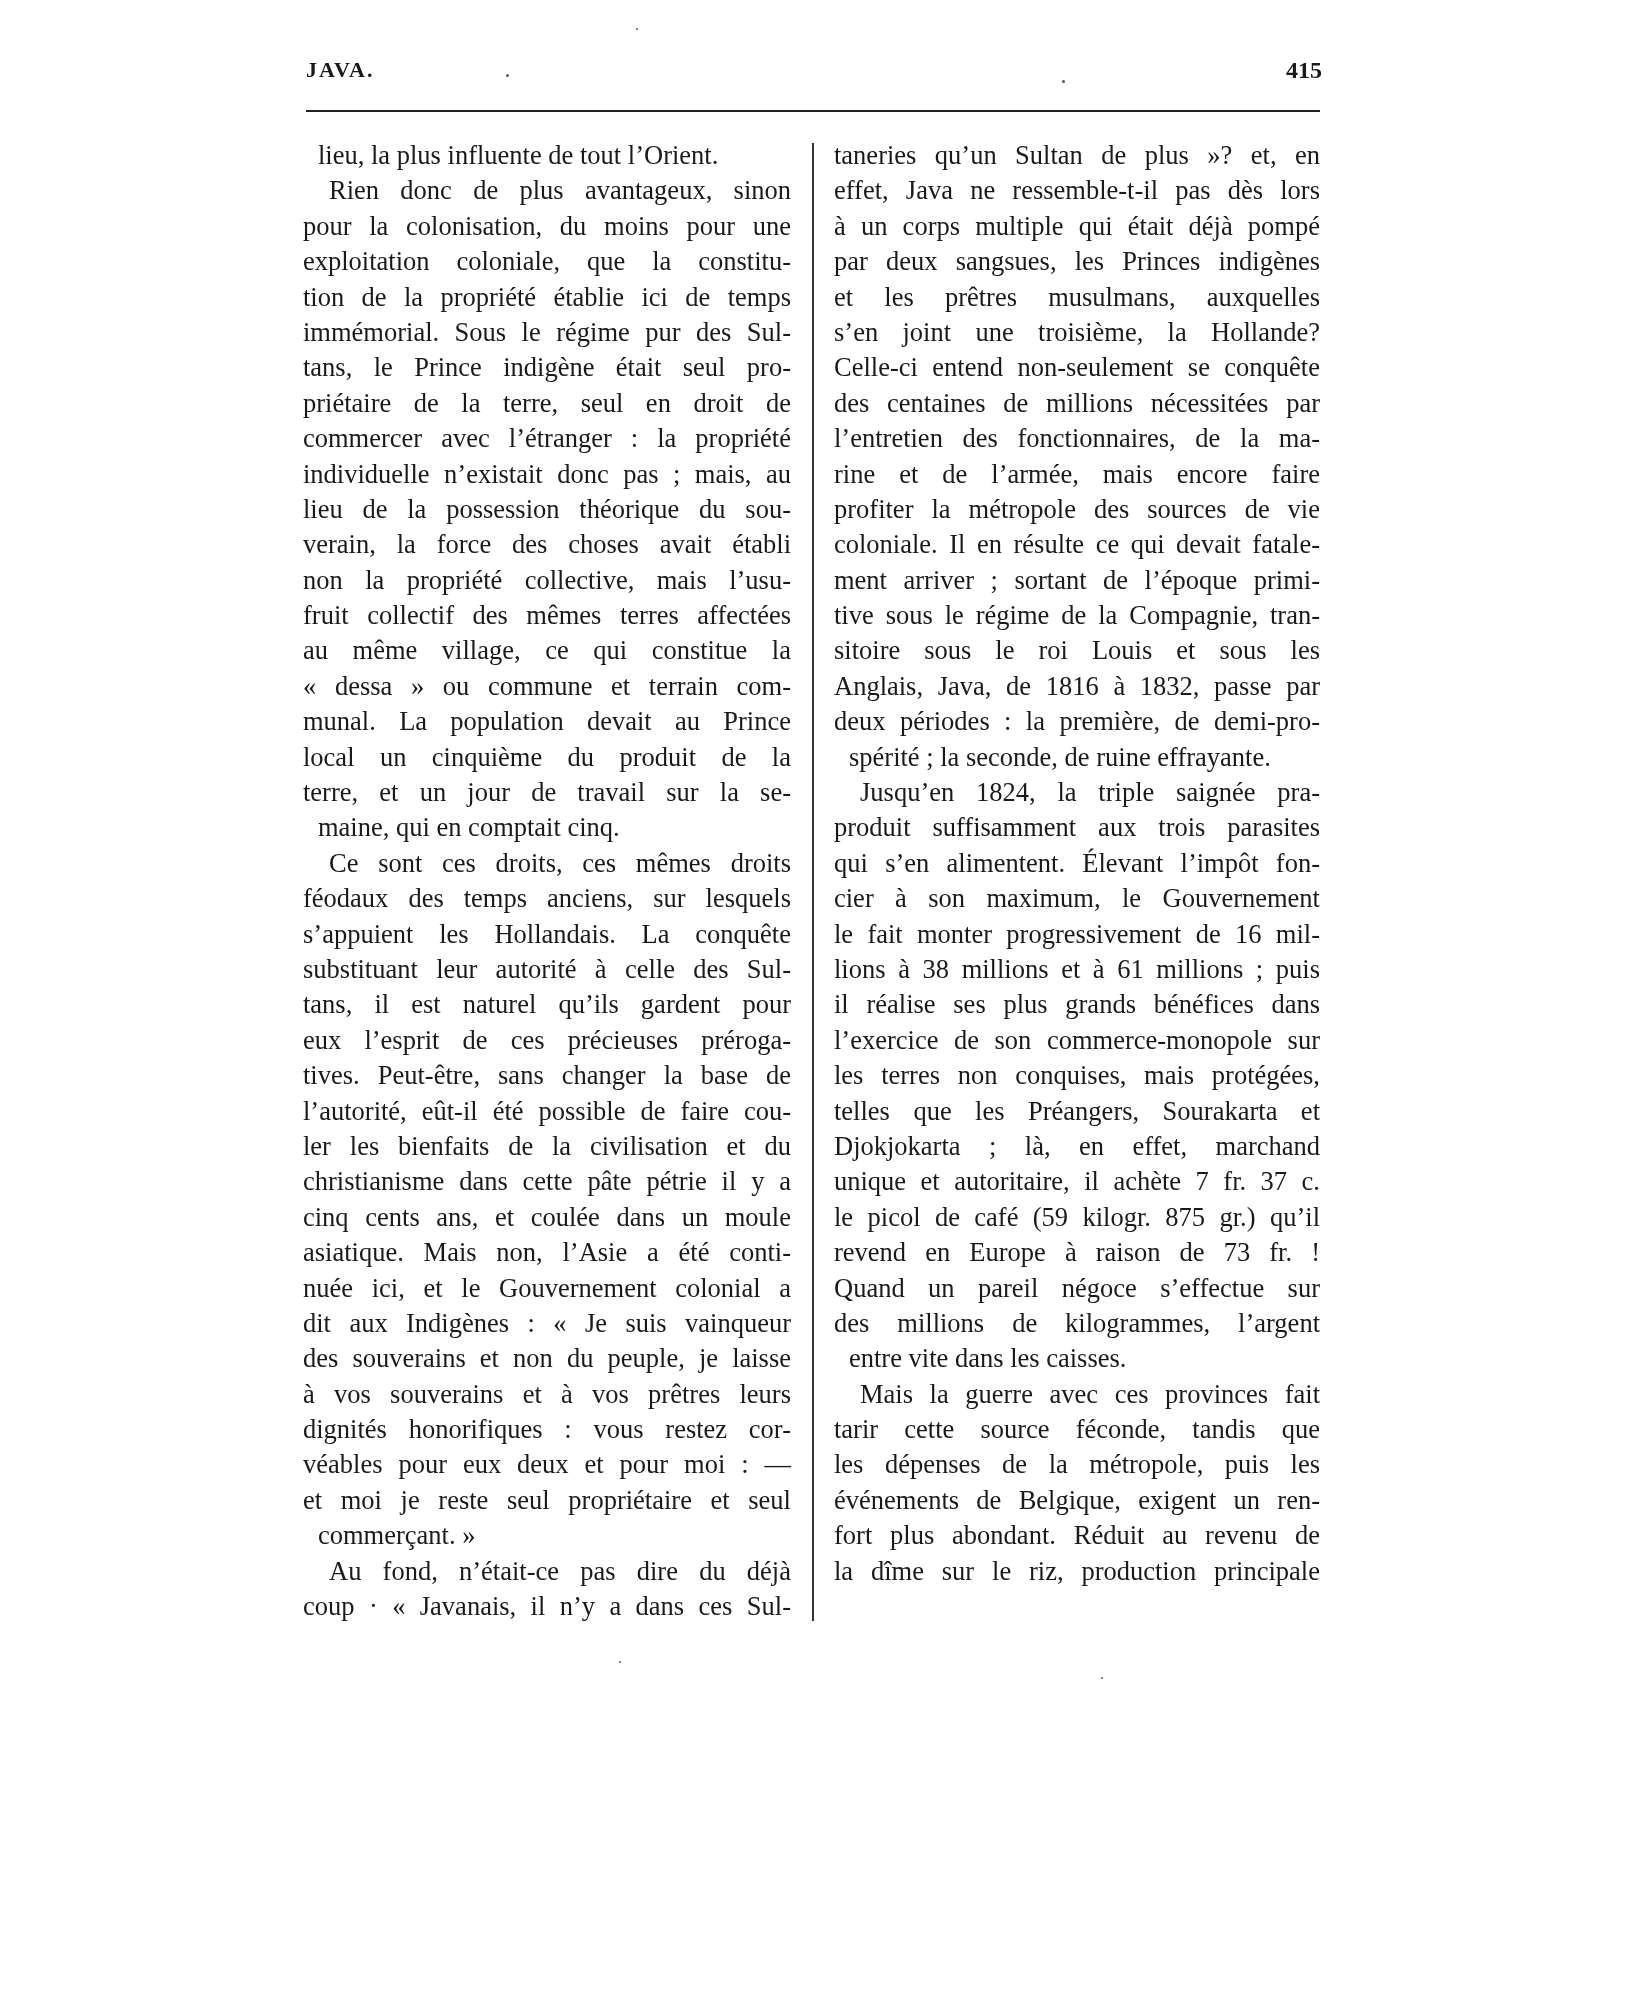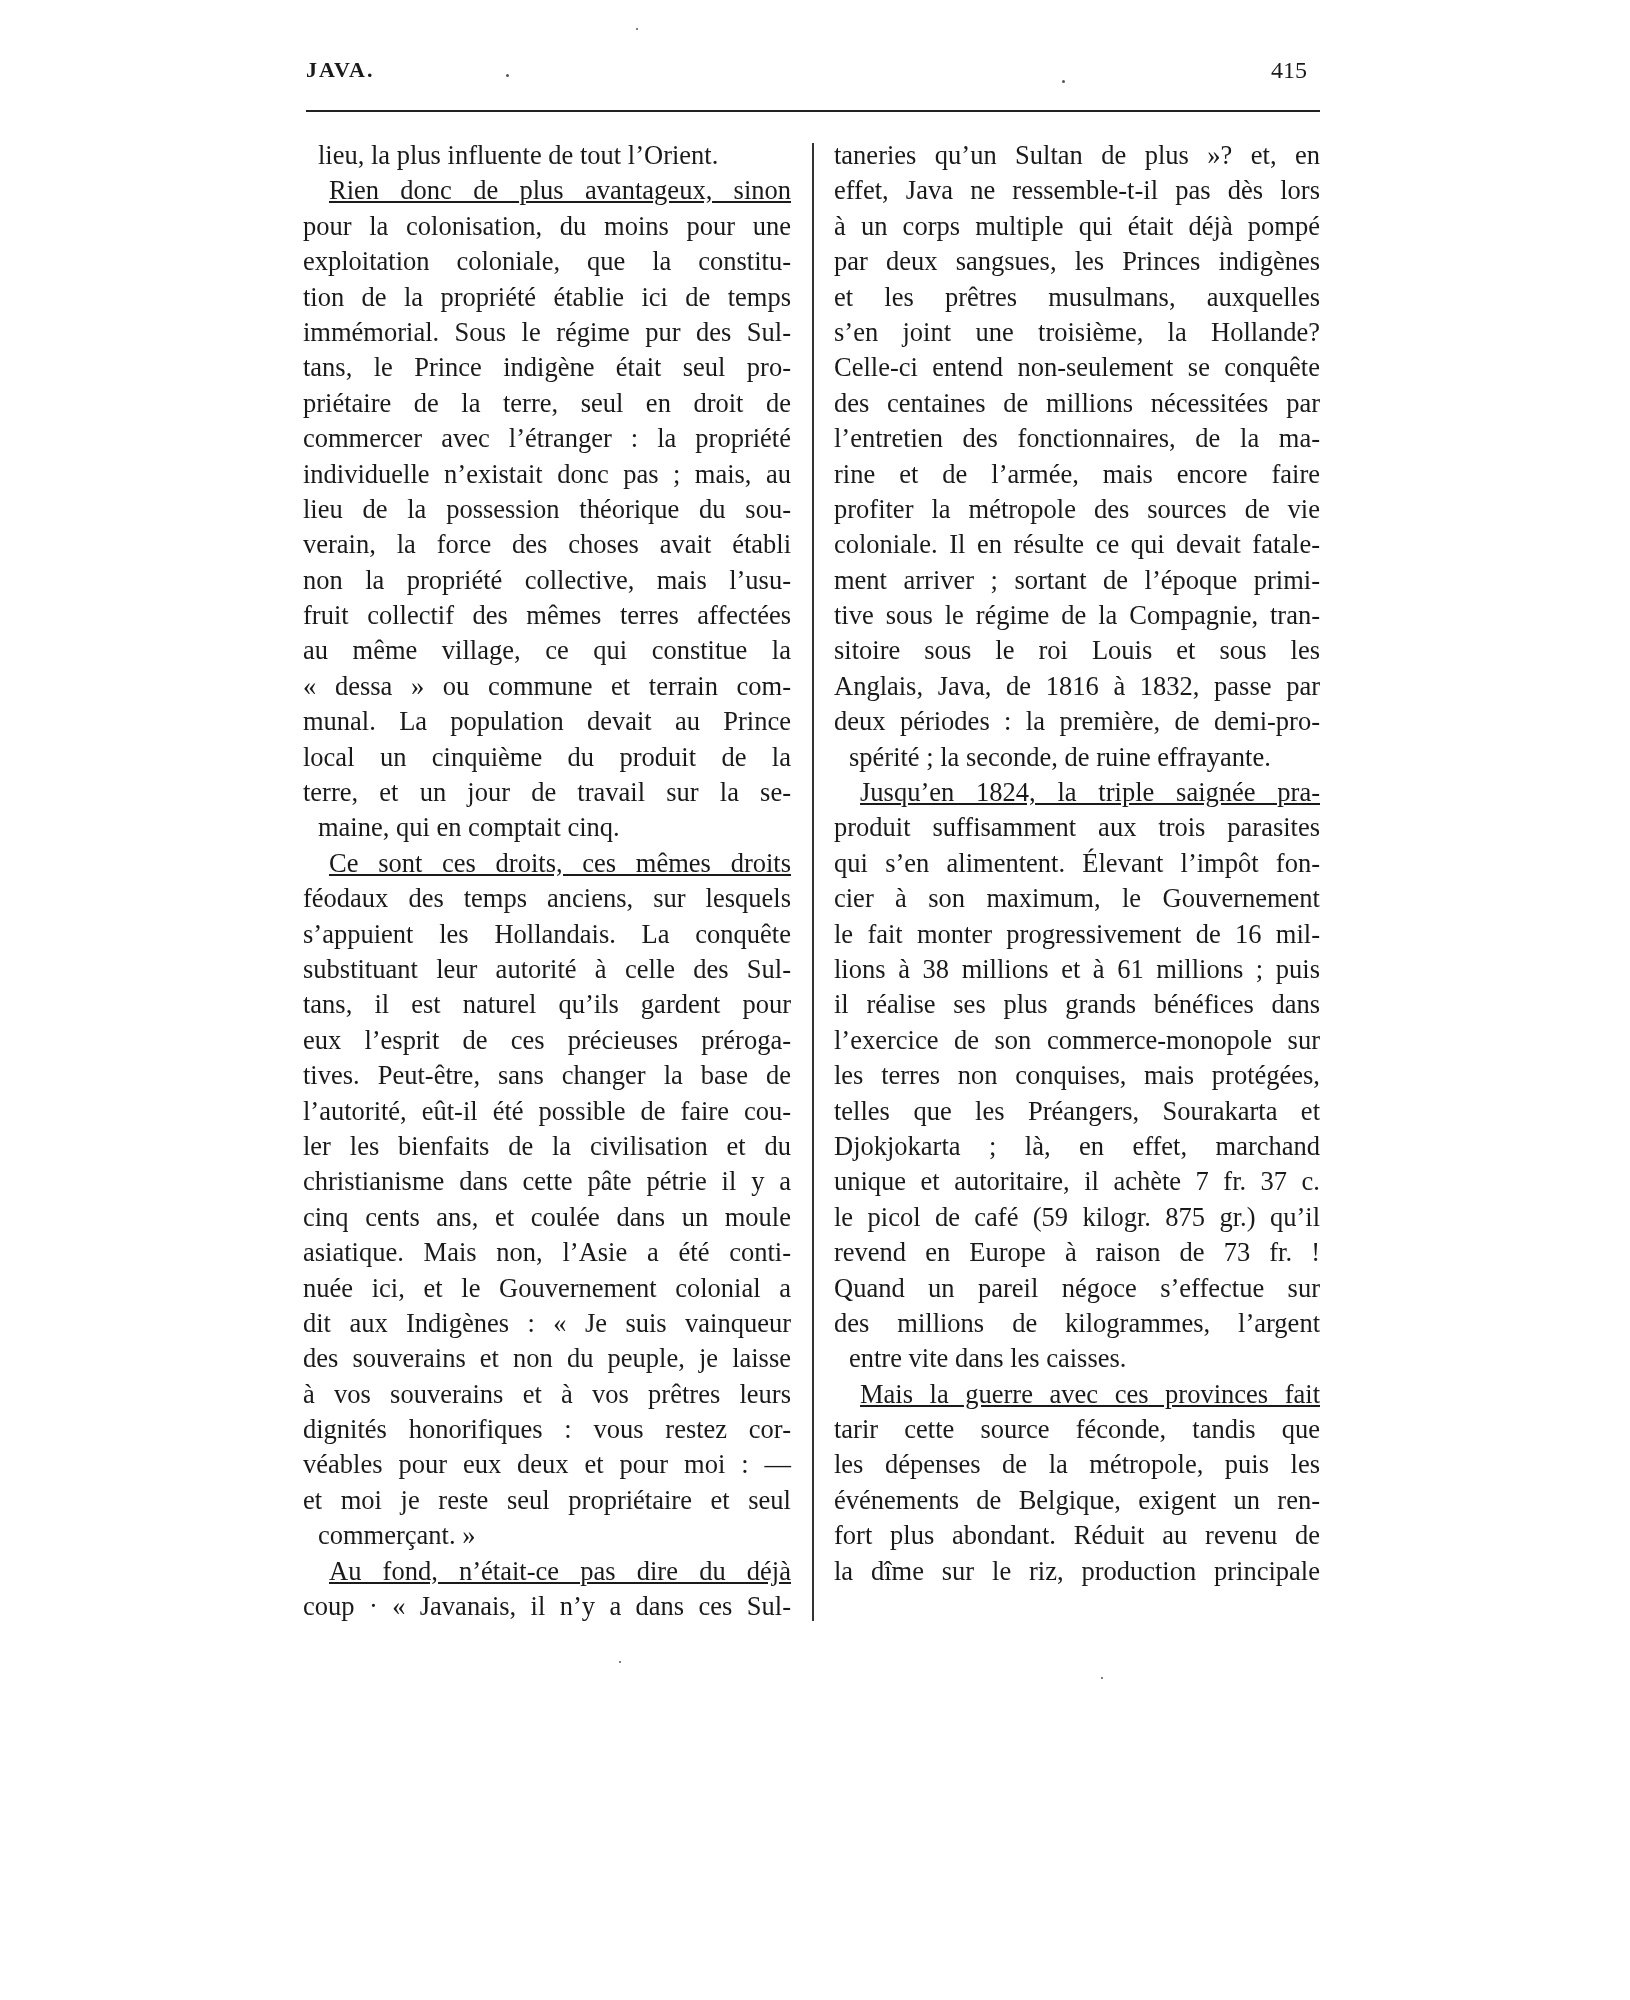--- a/index.html
+++ b/index.html
@@ -3,28 +3,28 @@
 <meta charset="utf-8">
 <style>
   html, body { margin: 0; padding: 0; background: #ffffff; }
   body { width: 1630px; height: 2000px; position: relative; overflow: hidden;
          font-family: "Liberation Serif", "DejaVu Serif", serif; color: #1a1a1a; }
   .page { position: absolute; left: 0; top: 0; width: 1630px; height: 2000px; background: #fff; }
   .running-head { position: absolute; top: 52px; left: 306px; width: 1017px; height: 40px; }
   .head-title { position: absolute; left: 0; right: 0; top: 0; text-align: left;
                 font-family: "Liberation Serif", serif; font-weight: bold; font-size: 22px;
                 letter-spacing: 2px; line-height: 36px; }
-  .head-page { position: absolute; right: 16px; top: 0; font-weight: normal; font-size: 24px; line-height: 36px; }
+  .head-page { position: absolute; right: 1px; top: 0; font-weight: bold; font-size: 24px; line-height: 36px; }
   .rule { position: absolute; left: 306px; top: 110px; width: 1014px; height: 2px; background: #222; }
   .col { position: absolute; top: 138px; font-size: 26.5px; line-height: 35.4px; text-align: justify; }
   .col-left { left: 303px; width: 488px; }
   .col-right { left: 834px; width: 486px; }
   .line { display: block; height: 35.4px; white-space: nowrap; text-align-last: justify; text-align: justify; }
   .line.last { text-align-last: left; margin-left: 15px; }
-  .line.indent { padding-left: 26px; text-decoration: underline; }
+  .line.indent { padding-left: 26px; }
   .separator { position: absolute; left: 812px; top: 143px; width: 1.5px; height: 1478px; background: #333; }
   .speck { position: absolute; width: 3px; height: 3px; border-radius: 50%; background: #555; }
 </style>
 </head>
 <body>
 
 <div class="page">
   <div class="running-head">
     <div class="head-title">JAVA.</div>
     <div class="head-page">415</div>

